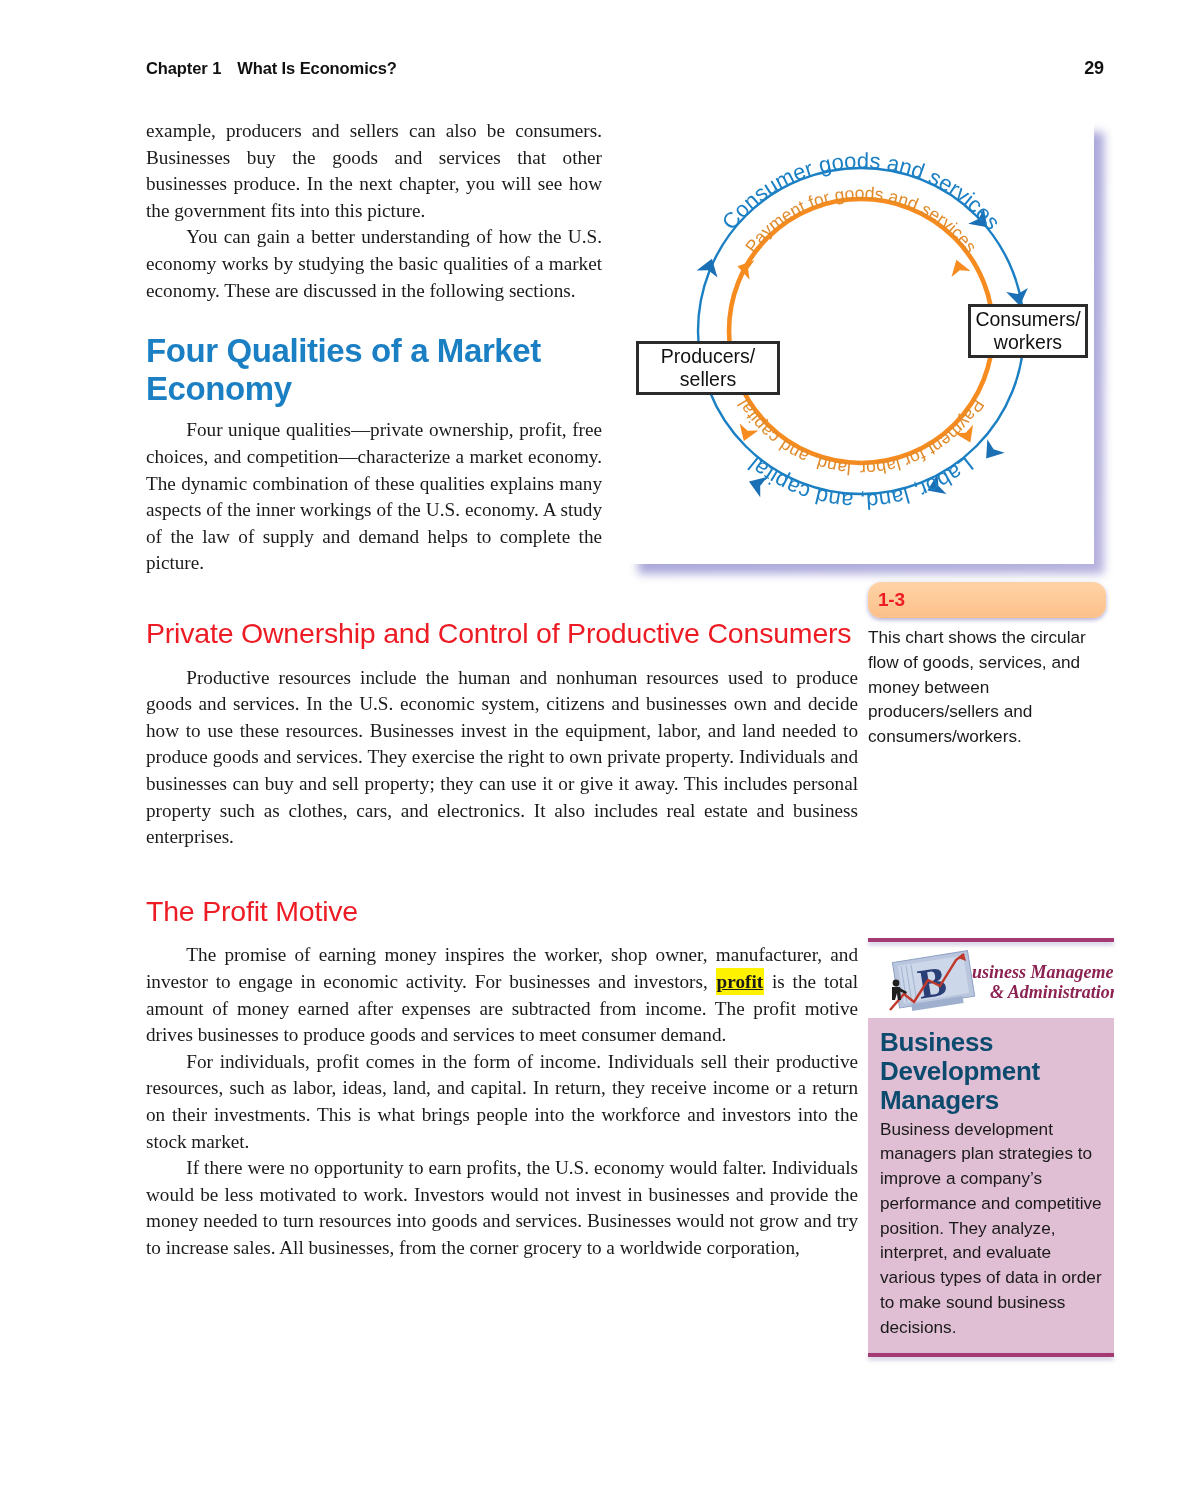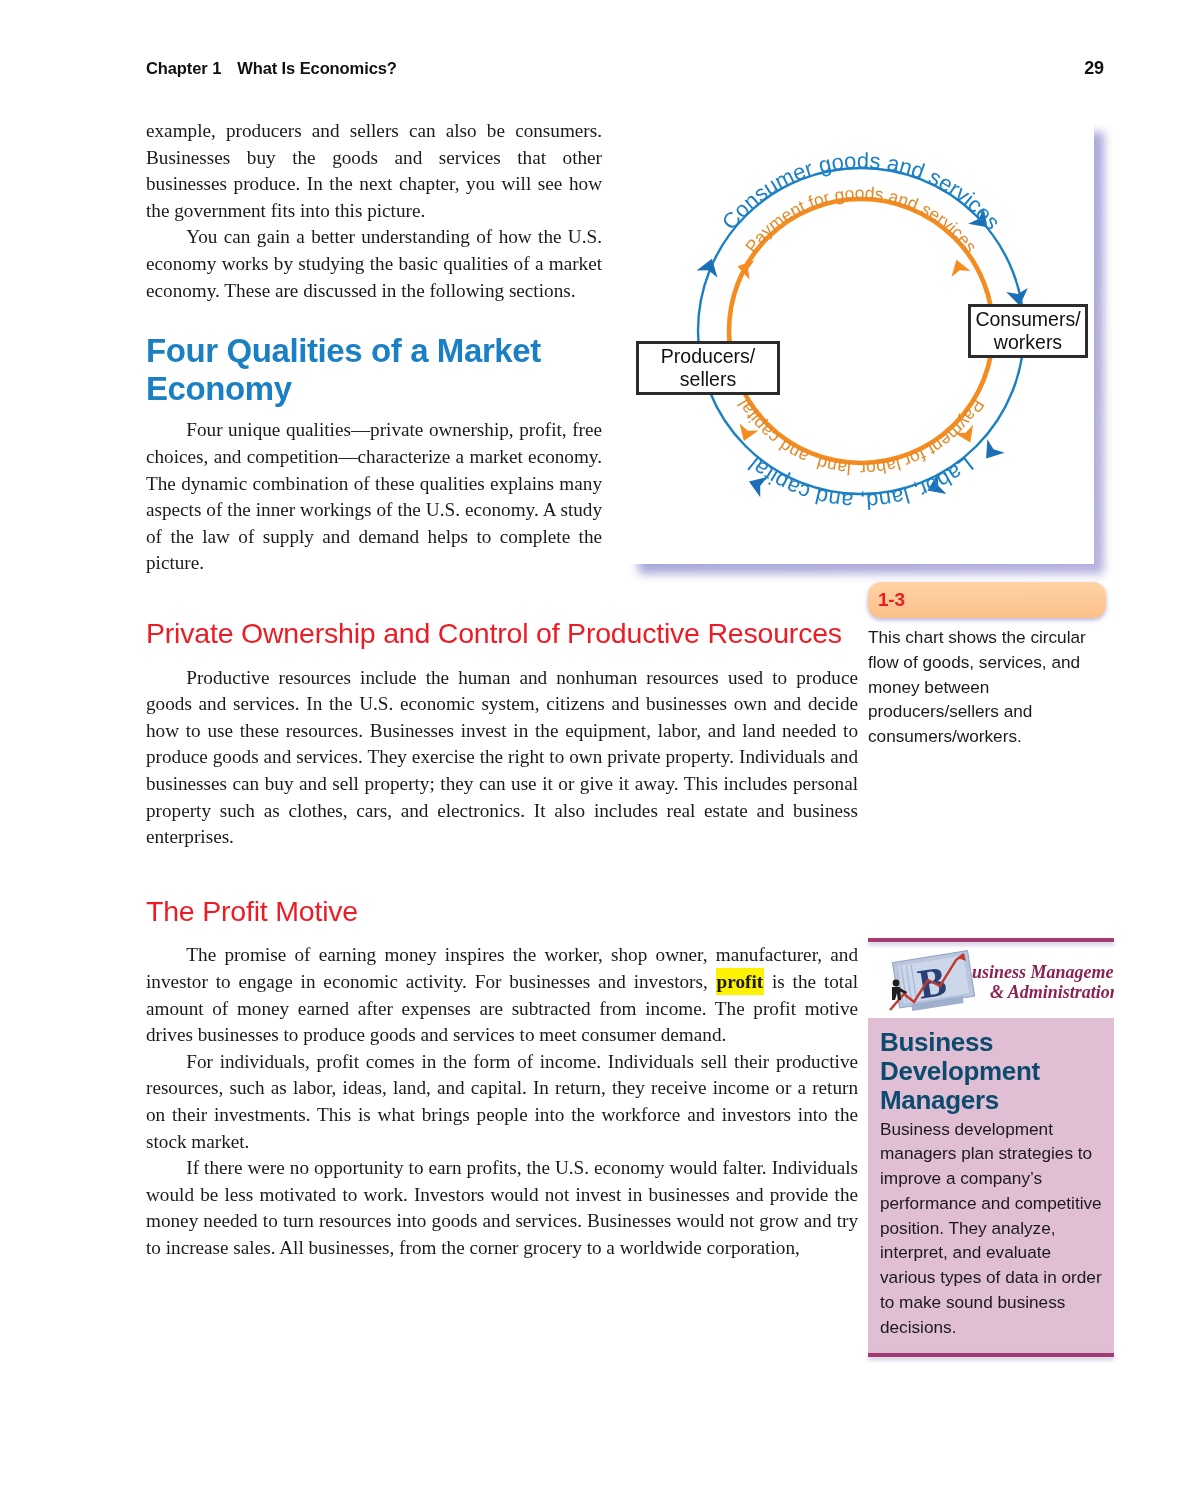--- a/index.html
+++ b/index.html
@@ -90,20 +90,21 @@
     letter-spacing: -0.2px;
     color: #ed1c24;
     margin: 40px 0 14px 0;
   }
   h3.red.tight { margin-top: 44px; }
 
   .term {
     font-weight: bold;
     background: #fff200;
     padding: 3px 1px;
+    text-decoration: underline;
   }
 
   
   .figure {
     position: absolute;
     left: 628px;
     top: 122px;
     width: 476px;
     height: 452px;
   }
@@ -230,21 +231,21 @@
       <div class="figfloat"></div>
 
       <p class="body noindent">example, producers and sellers can also be consumers. Businesses buy the goods and services that other businesses produce. In the next chapter, you will see how the government fits into this picture.</p>
       <p class="body">You can gain a better understanding of how the U.S. economy works by studying the basic qualities of a market economy. These are discussed in the following sections.</p>
 
       <h2 class="blue">Four Qualities of a Market Economy</h2>
 
       <p class="body">Four unique qualities—private ownership, profit, free choices, and competition—characterize a market economy. The dynamic combination of these qualities explains many aspects of the inner workings of the U.S. economy. A study of the law of supply and demand helps to complete the picture.</p>
     </div>
 
-    <h3 class="red">Private Ownership and Control of Productive Resources</h3>
+    <h3 class="red">Private Ownership and Control of Productive Consumers</h3>
     <p class="body">Productive resources include the human and nonhuman resources used to produce goods and services. In the U.S. economic system, citizens and businesses own and decide how to use these resources. Businesses invest in the equipment, labor, and land needed to produce goods and services. They exercise the right to own private property. Individuals and businesses can buy and sell property; they can use it or give it away. This includes personal property such as clothes, cars, and electronics. It also includes real estate and business enterprises.</p>
 
     <h3 class="red tight">The Profit Motive</h3>
     <p class="body"><span>The promise of earning money inspires the worker, shop owner, manufacturer, and investor to engage in economic activity. For businesses and investors, </span><span class="term">profit</span><span> is the total amount of money earned after expenses are subtracted from income. The profit motive drives businesses to produce goods and services to meet consumer demand.</span></p>
     <p class="body"> For individuals, profit comes in the form of income. Individuals sell their productive resources, such as labor, ideas, land, and capital. In return, they receive income or a return on their investments. This is what brings people into the workforce and investors into the stock market.</p>
     <p class="body">If there were no opportunity to earn profits, the U.S. economy would falter. Individuals would be less motivated to work. Investors would not invest in businesses and provide the money needed to turn resources into goods and services. Businesses would not grow and try to increase sales. All businesses, from the corner grocery to a worldwide corporation,</p>
   </div>
 
   <div class="figure">
     <div class="shadow"></div>

